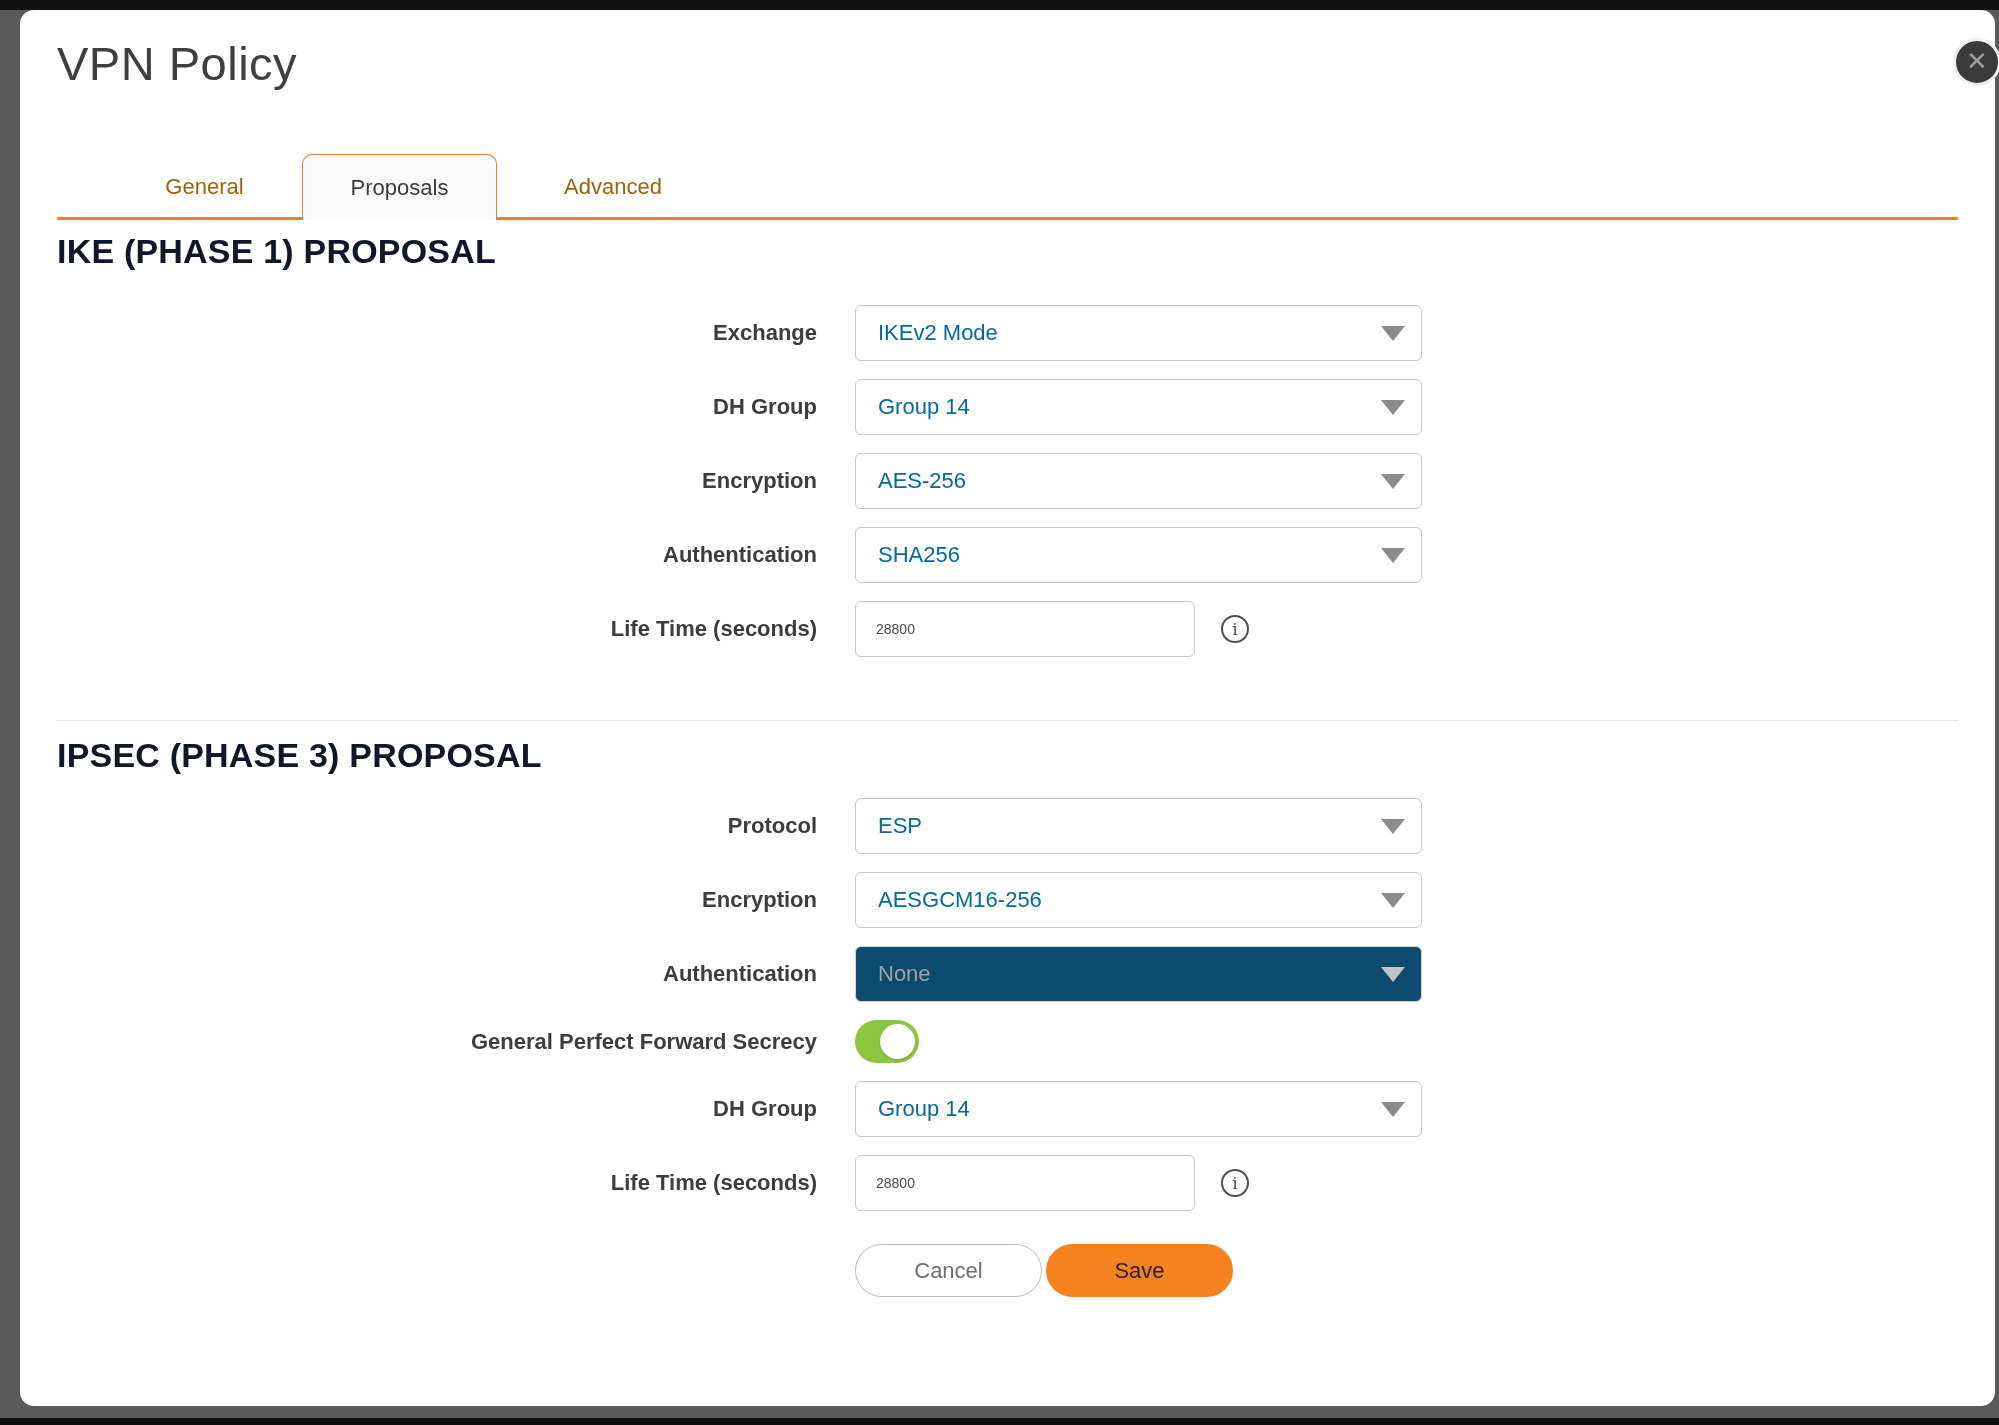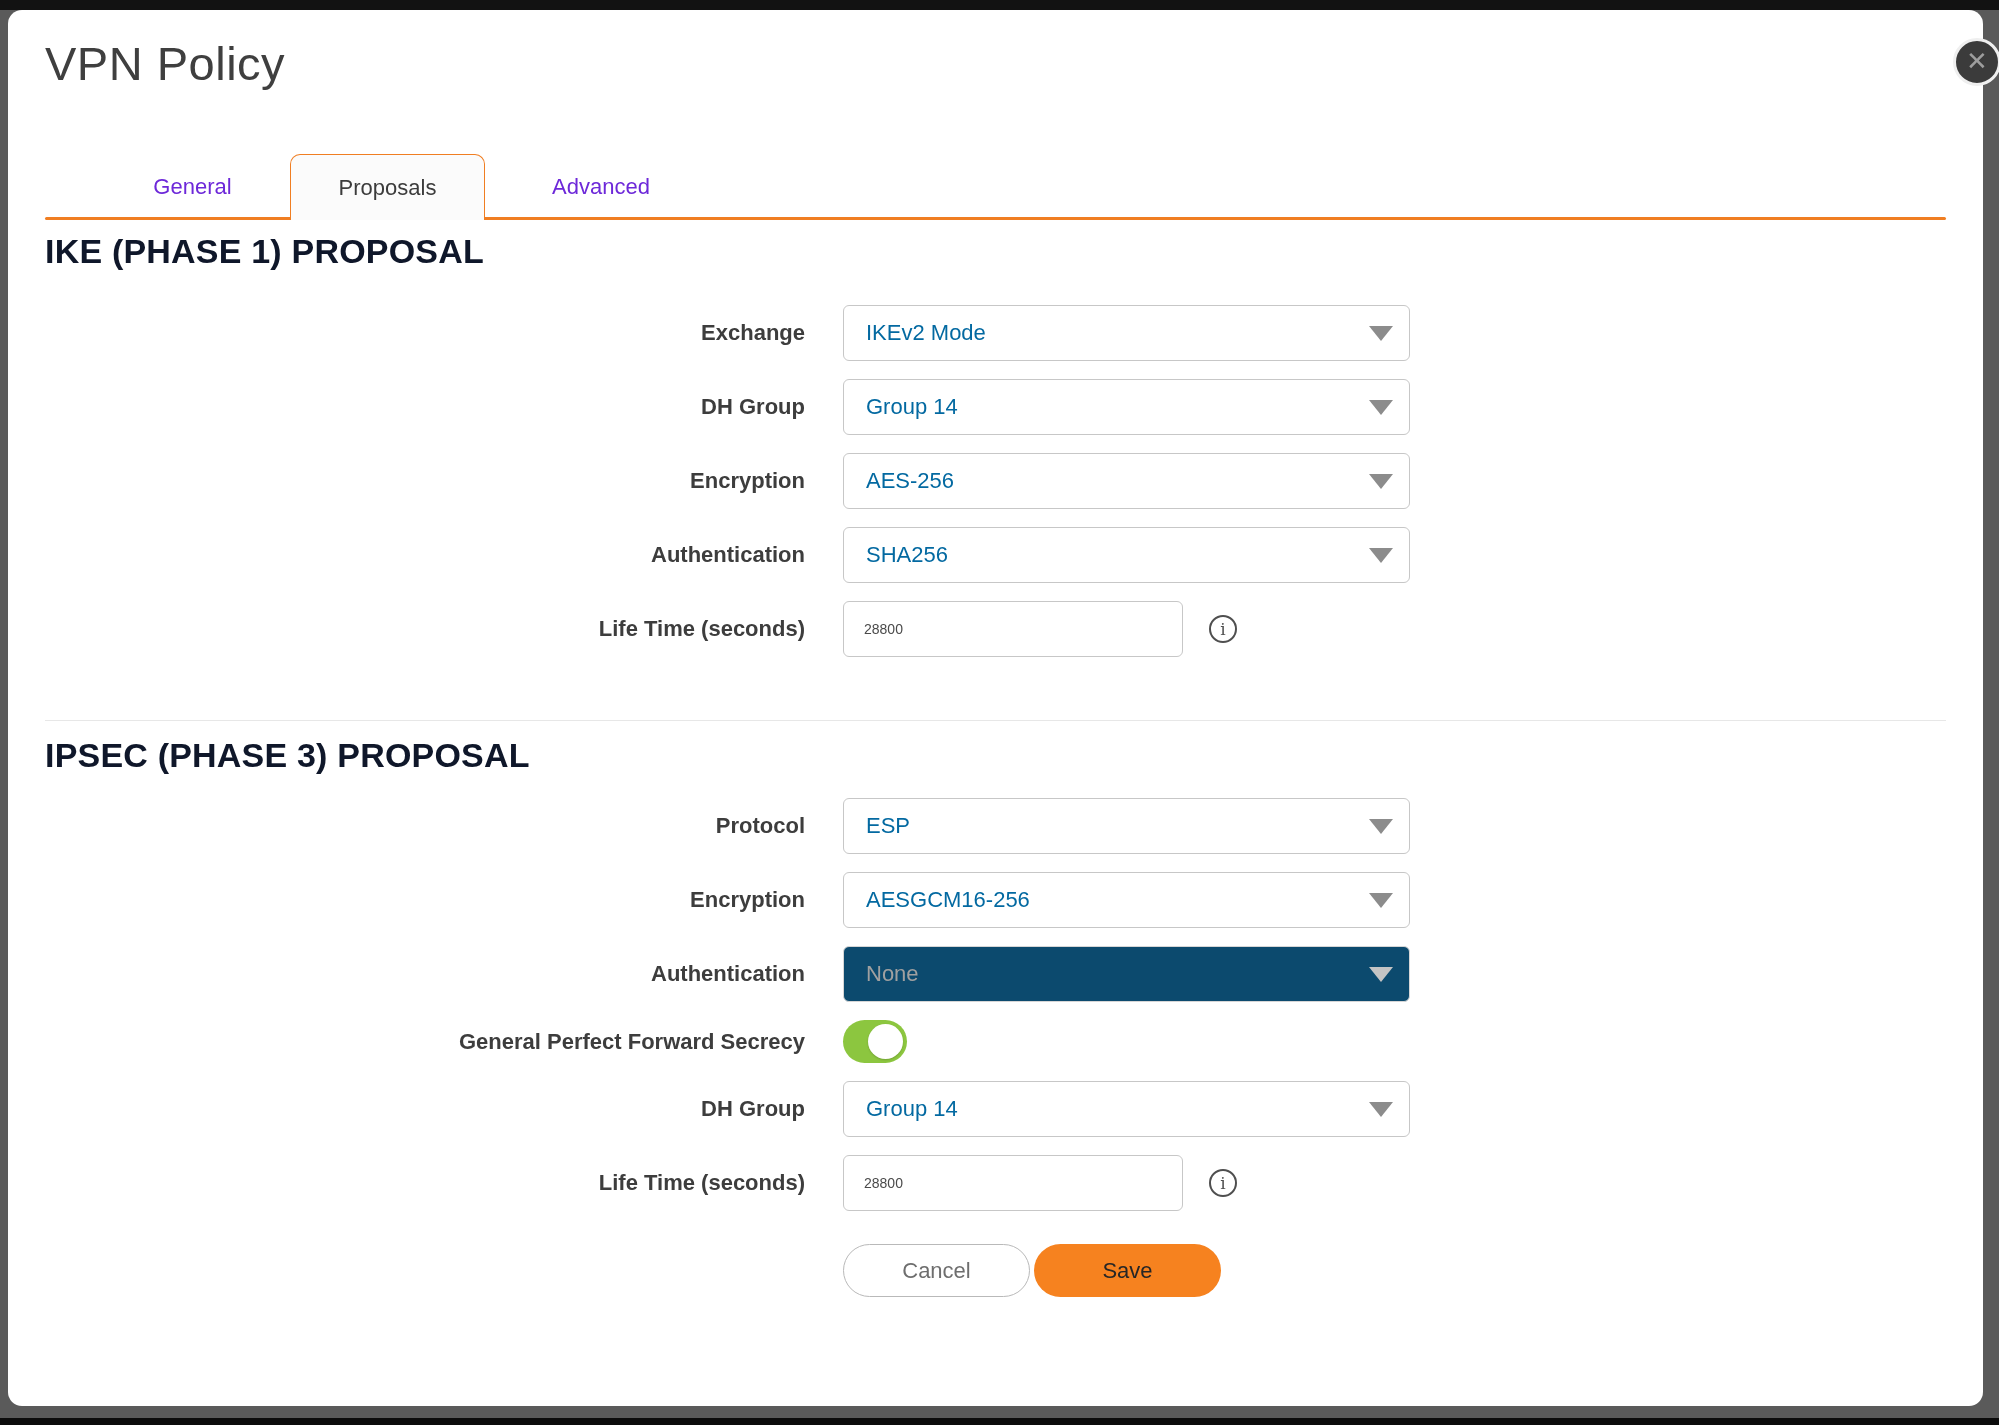--- a/index.html
+++ b/index.html
@@ -3,36 +3,36 @@
 <meta charset="utf-8">
 <style>
   * { margin:0; padding:0; box-sizing:border-box; }
   html,body { width:1999px; height:1425px; }
   body { font-family:"Liberation Sans", sans-serif; background:#5A5A5A; position:relative; overflow:hidden; }
 
   .stage { position:absolute; inset:0; }
   .strip-top    { position:absolute; left:0; right:0; top:0; height:10px; background:#121212; }
   .strip-bottom { position:absolute; left:0; right:0; bottom:0; height:7px; background:#0C0C0C; }
 
-  .dialog { position:absolute; left:8px; top:10px; width:1975px; height:1396px;
+  .dialog { position:absolute; left:20px; top:10px; width:1975px; height:1396px;
             background:#FFFFFF; border-radius:14px; }
 
   .close-btn { position:absolute; left:1953px; top:38px; width:48px; height:48px;
                border-radius:50%; background:#3B3B3B; border:3px solid #EFEFEF;
                display:flex; align-items:center; justify-content:center; cursor:pointer; z-index:5; }
   .close-btn span { color:#9D9D9D; font-size:26px; line-height:1; transform:translatey(-1px); }
 
   .dialog-title { position:absolute; left:37px; top:26px; font-size:47px; font-weight:400;
                   color:#3F3F3F; letter-spacing:.5px; }
 
   
   .tabstrip { position:absolute; left:37px; top:144px; width:1901px; height:66px; display:flex; padding-left:50px; }
   .tab-underline { position:absolute; left:0; right:0; bottom:0; height:3px; background:#F07E22; border-radius:2px; }
   .tab { height:100%; display:flex; align-items:center; justify-content:center;
-         font-size:22px; color:#6d28d9; cursor:pointer; position:relative; }
+         font-size:22px; color:#a16207; cursor:pointer; position:relative; }
   .tab.w1 { width:195px; } .tab.w2 { width:195px; } .tab.w3 { width:232px; }
   .tab.active { background:#FBFBFB; border:1px solid #F07E22; border-bottom:none;
                 border-radius:10px 10px 0 0; color:#3C3C3C; z-index:2; }
 
   
   .section-heading { position:absolute; left:37px; font-size:34px; font-weight:700;
                      color:#0f172a; letter-spacing:.2px; }
   .heading-ike   { top:222px; }
   .divider       { position:absolute; left:37px; top:710px; width:1901px; height:1px; background:#E7E7E7; }
   .heading-ipsec { top:726px; }

